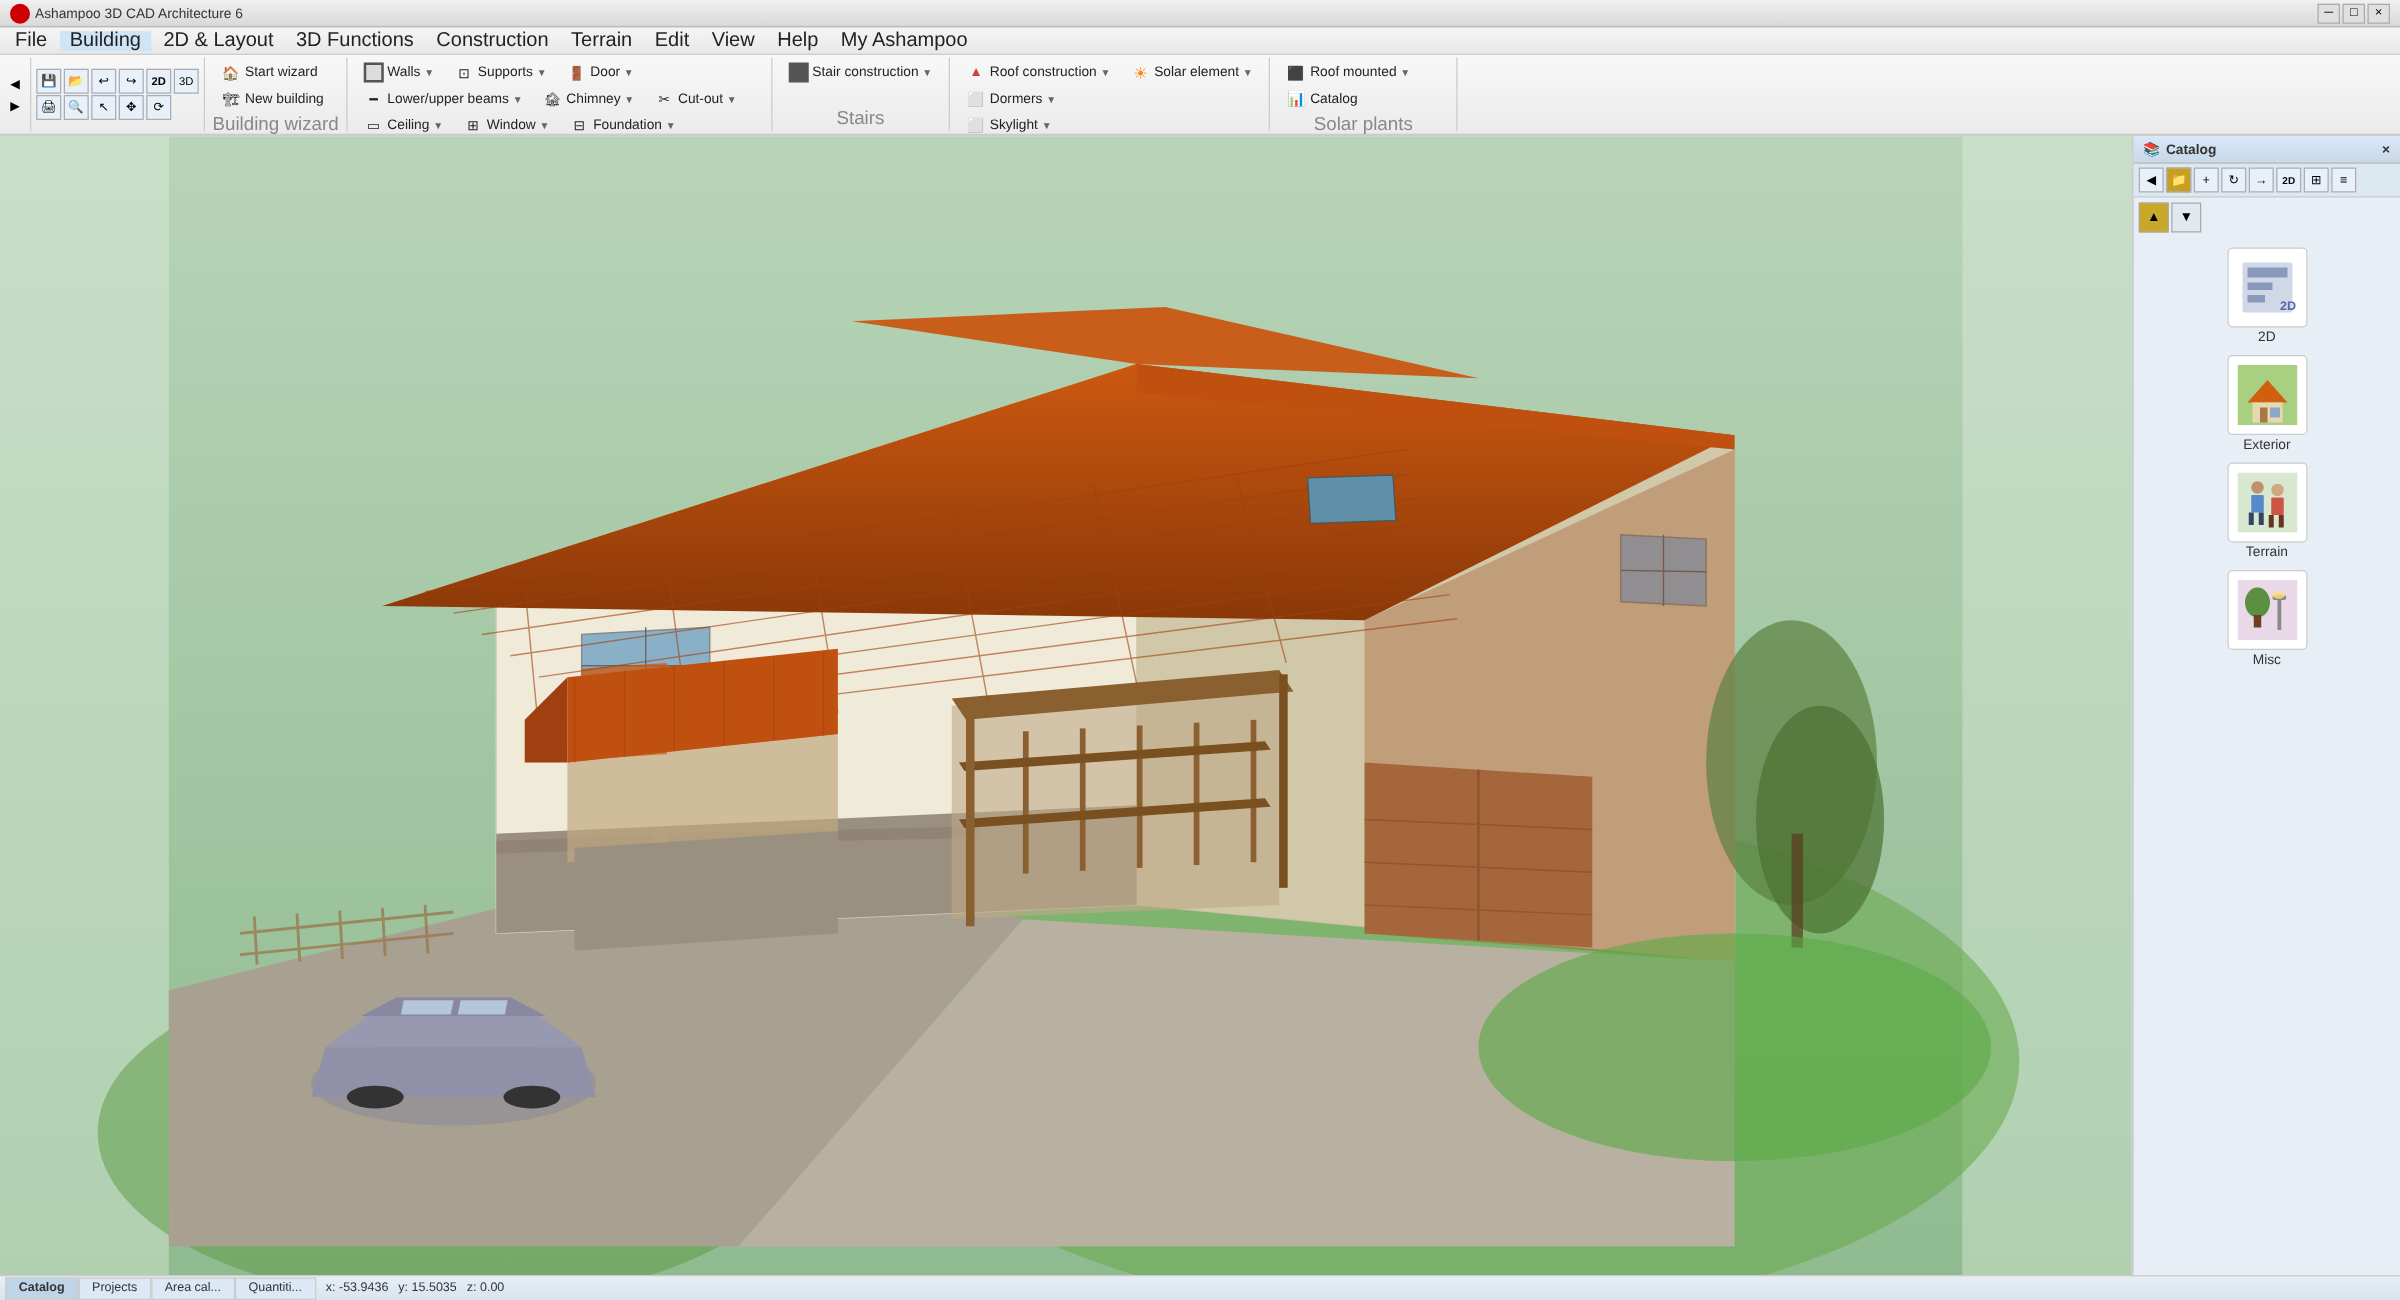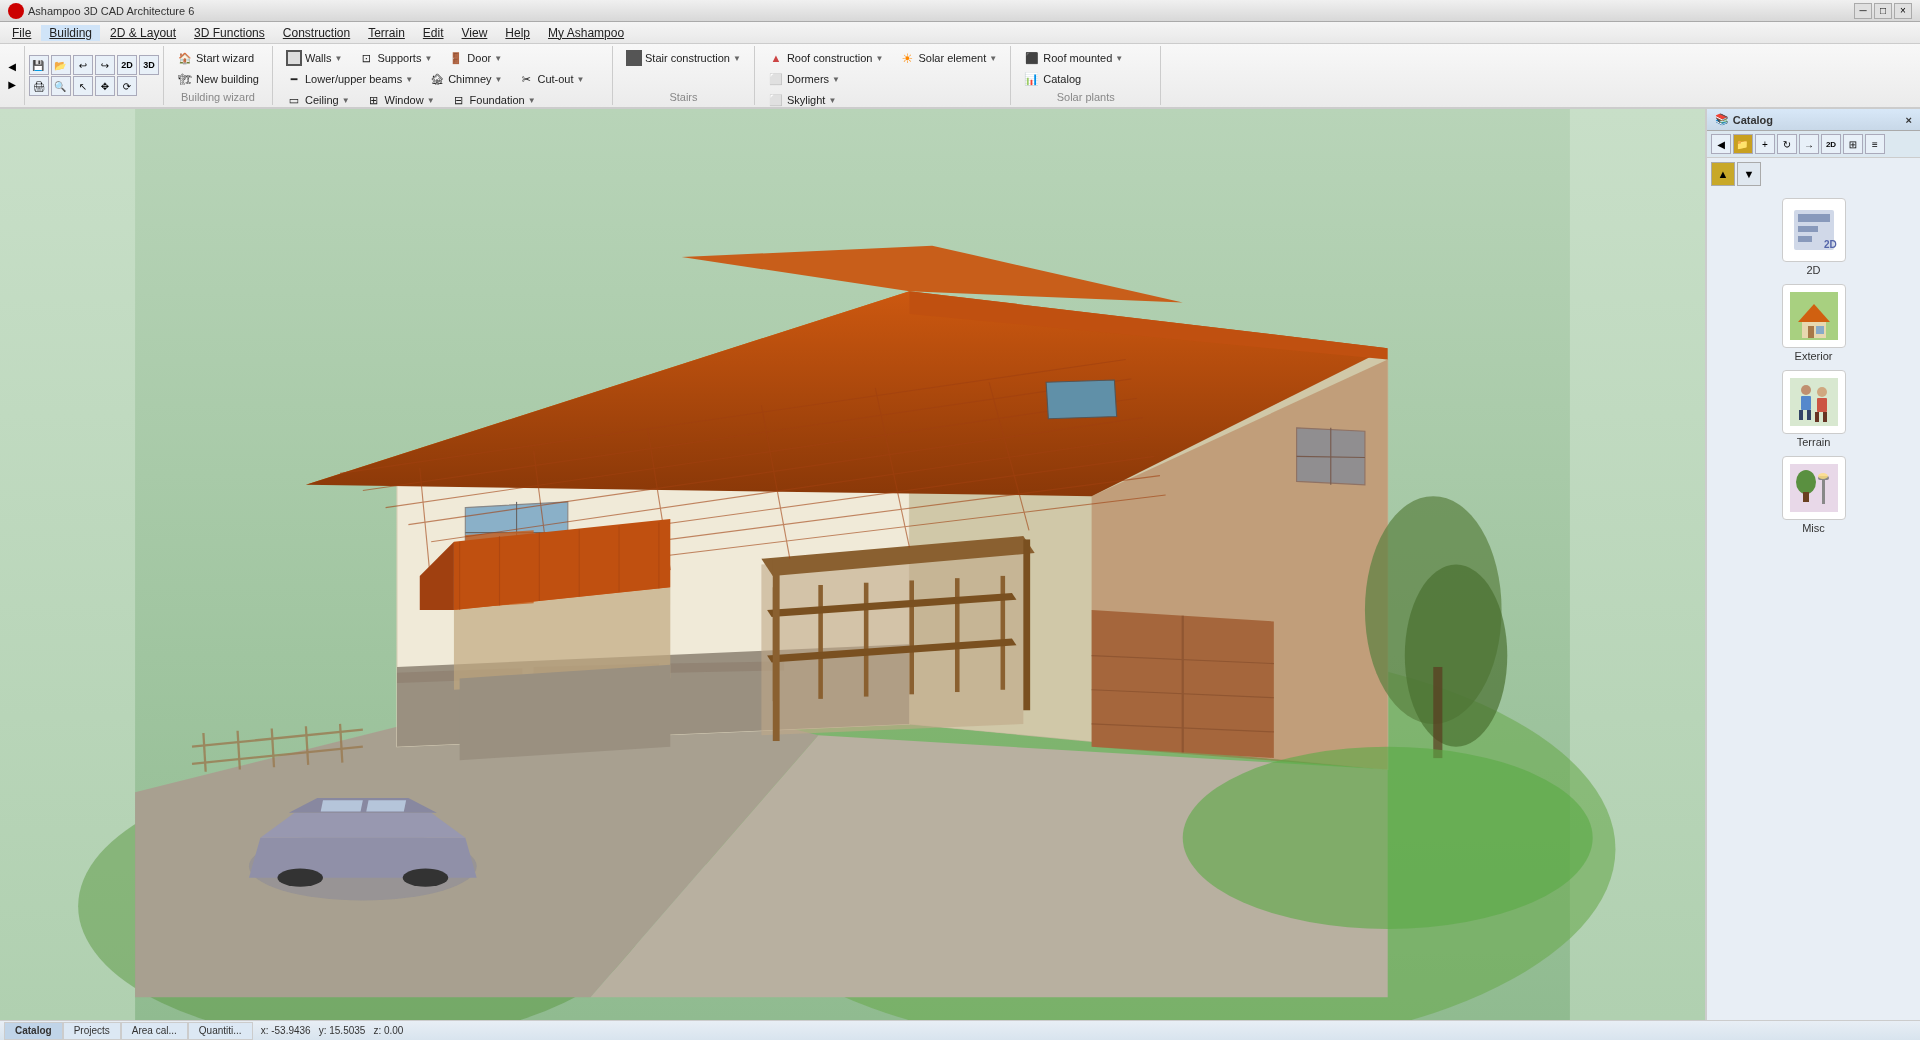--- a/index.html
+++ b/index.html
@@ -27,47 +27,46 @@
       background: linear-gradient(to bottom, #f5f5f5, #e8e8e8);
       display: flex;
       align-items: center;
       padding: 0 4px;
       border-bottom: 1px solid #ccc;
       gap: 2px;
     }
     .menu-item {
       padding: 2px 8px;
       cursor: pointer;
-      font-size: 12px;
+      font-size: 16px;
       color: #222;
       height: 16px;
       display: flex;
       align-items: center;
-      text-decoration: underline;
     }
     .menu-item.active { background: #d0e4f8; }
 
     
     #toolbar {
       height: 65px;
       background: linear-gradient(to bottom, #f8f8f8, #ebebeb);
       border-bottom: 2px solid #ccc;
       display: flex;
       align-items: stretch;
       padding: 2px 0;
     }
     .toolbar-section {
       display: flex;
       flex-direction: column;
       padding: 2px 6px;
       border-right: 1px solid #ccc;
       min-width: 80px;
     }
     .toolbar-section-label {
-      font-size: 11px;
+      font-size: 15px;
       color: #888;
       text-align: center;
       margin-top: auto;
       padding-top: 2px;
     }
     .toolbar-rows { display: flex; flex-direction: column; gap: 1px; flex: 1; }
     .toolbar-row { display: flex; align-items: center; gap: 2px; }
     .tb-btn {
       display: flex;
       align-items: center;
@@ -242,21 +241,21 @@
     <div style="width:16px;height:16px;display:flex;align-items:center;justify-content:center;cursor:pointer;font-size:10px;">▶</div>
   </div>
 
   <div style="display:flex;flex-direction:column;align-items:flex-start;justify-content:center;padding:2px 4px;border-right:1px solid #ccc;gap:1px;">
     <div style="display:flex;gap:2px;">
       <div class="cat-tb-btn">💾</div>
       <div class="cat-tb-btn">📂</div>
       <div class="cat-tb-btn">↩</div>
       <div class="cat-tb-btn">↪</div>
       <div class="cat-tb-btn" style="font-weight:bold;font-size:9px;">2D</div>
-      <div class="cat-tb-btn" style="font-weight:bold;font-size:9px;">3D</div>
+      <div class="cat-tb-btn" style="font-weight:normal;font-size:9px;">3D</div>
     </div>
     <div style="display:flex;gap:2px;">
       <div class="cat-tb-btn">🖨</div>
       <div class="cat-tb-btn">🔍</div>
       <div class="cat-tb-btn">↖</div>
       <div class="cat-tb-btn">✥</div>
       <div class="cat-tb-btn">⟳</div>
     </div>
   </div>
 

